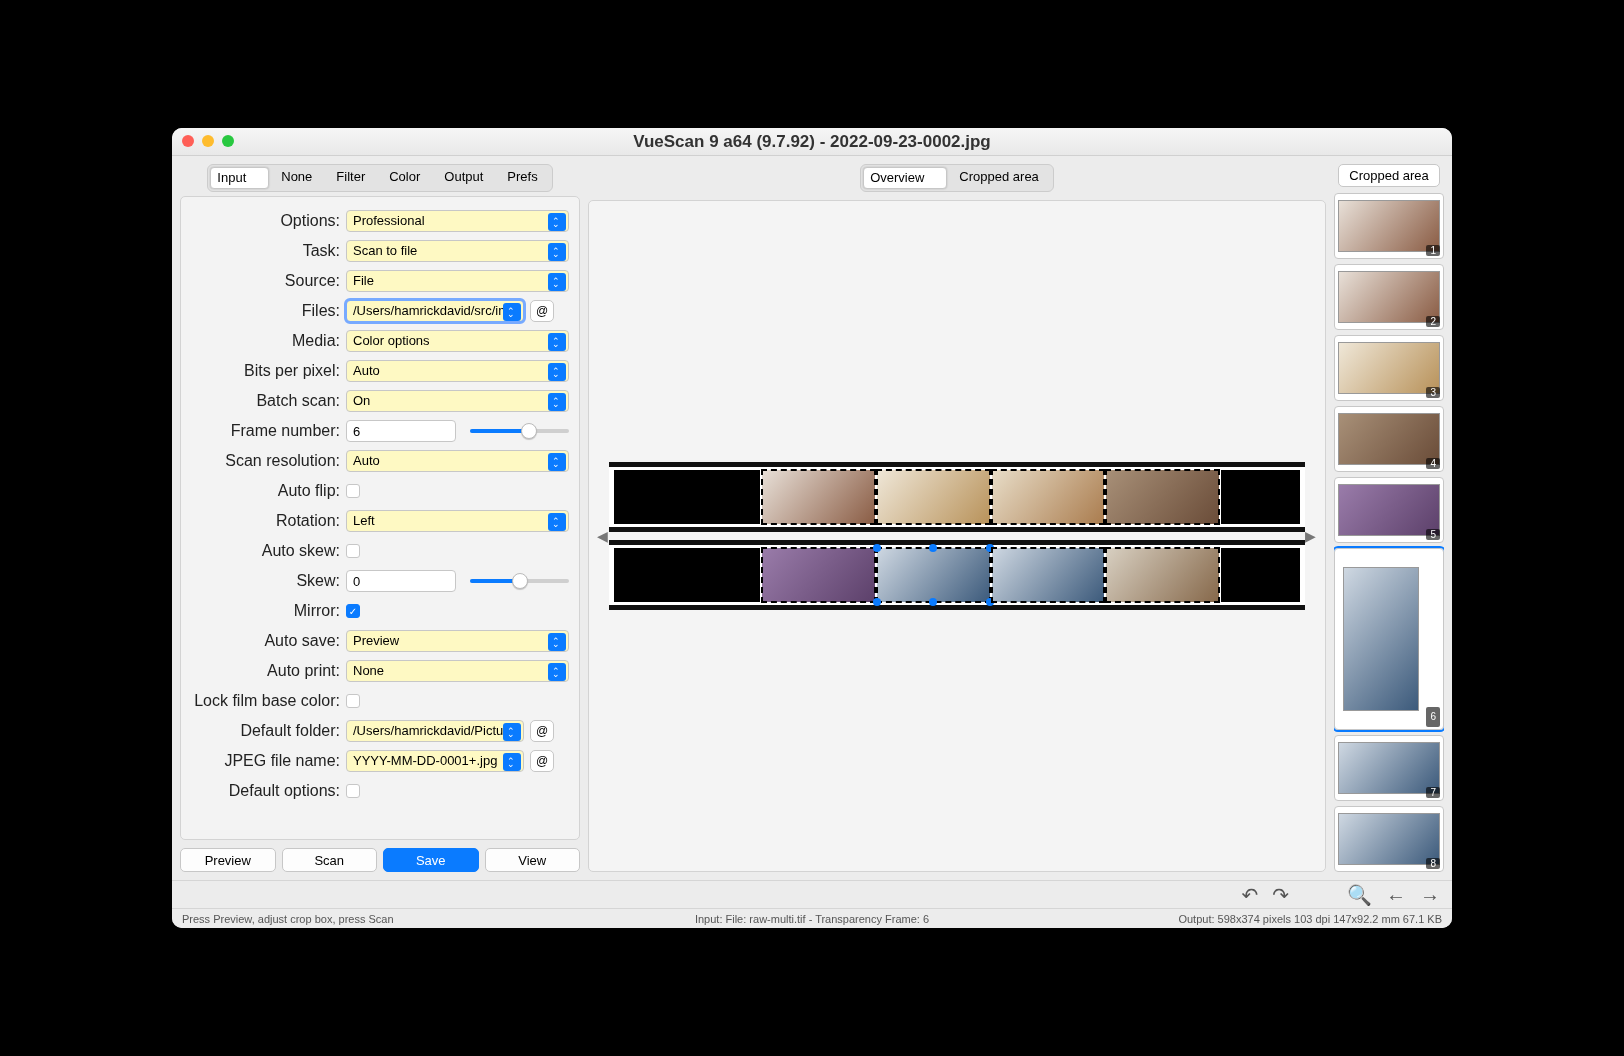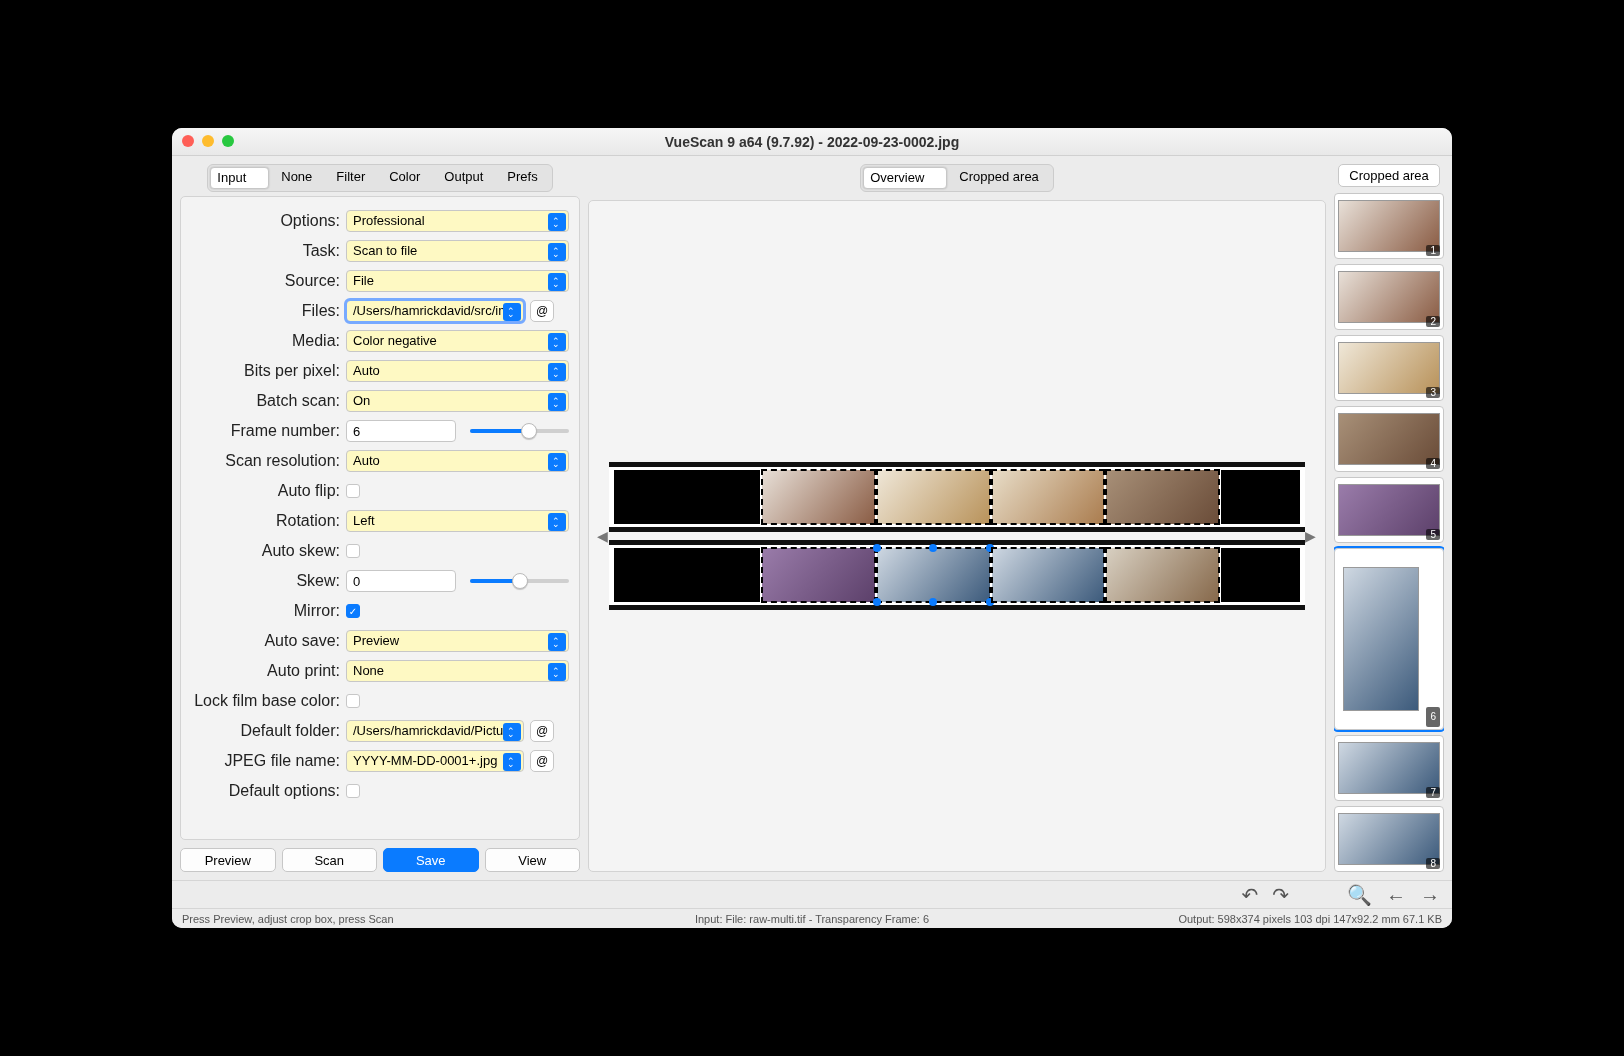--- a/index.html
+++ b/index.html
@@ -4,21 +4,21 @@
 <style>
 * { box-sizing: border-box; margin: 0; padding: 0; font-family: -apple-system, "Helvetica Neue", Arial, sans-serif; }
 body { background: #000; display: flex; align-items: center; justify-content: center; width: 1624px; height: 1056px; }
 
 .window { position: relative; width: 1280px; height: 800px; background: #ececec; border-radius: 10px; overflow: hidden; box-shadow: 0 20px 50px rgba(0,0,0,.5); display: flex; flex-direction: column; }
 
 .titlebar { height: 28px; background: linear-gradient(#f6f6f6,#e8e8e8); display: flex; align-items: center; justify-content: center; position: relative; border-bottom: 1px solid #d0d0d0; }
 .traffic { position: absolute; left: 10px; top: 7px; display: flex; gap: 8px; }
 .dot { width: 12px; height: 12px; border-radius: 50%; }
 .dot.r { background: #ff5f57; } .dot.y { background: #febc2e; } .dot.g { background: #28c840; }
-.title { font-size: 14px; font-weight: 600; color: #333; }
+.title { font-size: 17px; font-weight: 600; color: #333; }
 
 .body { flex: 1; display: flex; padding: 8px; gap: 8px; min-height: 0; background: #ececec; }
 
 .leftcol { width: 400px; display: flex; flex-direction: column; }
 .tabsrow { display: flex; justify-content: center; margin-bottom: 4px; }
 .tabgroup { display: inline-flex; background: #e3e3e3; border-radius: 6px; padding: 2px; border: 1px solid #ccc; }
 .tab { padding: 2px 12px; font-size: 13px; border-radius: 4px; cursor: default; }
 .tab.sel { background: #fff; box-shadow: 0 0 2px rgba(0,0,0,.2); }
 .panel { flex: 1; background: #f3f3f3; border: 1px solid #d3d3d3; border-radius: 5px; padding: 12px 10px; overflow: auto; }
 .formrow { display: flex; align-items: center; margin-bottom: 6px; height: 24px; }
@@ -118,21 +118,21 @@
           <div class="formrow">
             <label>Files:</label>
             <div class="field">
               <div class="sel narrow focus"><span>/Users/hamrickdavid/src/im</span><div class="chev"></div></div>
               <div class="atbtn">@</div>
             </div>
           </div>
           <div class="formrow">
             <label>Media:</label>
             <div class="field">
-              <div class="sel "><span>Color negative</span><div class="chev"></div></div>
+              <div class="sel "><span>Color options</span><div class="chev"></div></div>
             </div>
           </div>
           <div class="formrow">
             <label>Bits per pixel:</label>
             <div class="field">
               <div class="sel "><span>Auto</span><div class="chev"></div></div>
             </div>
           </div>
           <div class="formrow">
             <label>Batch scan:</label>

